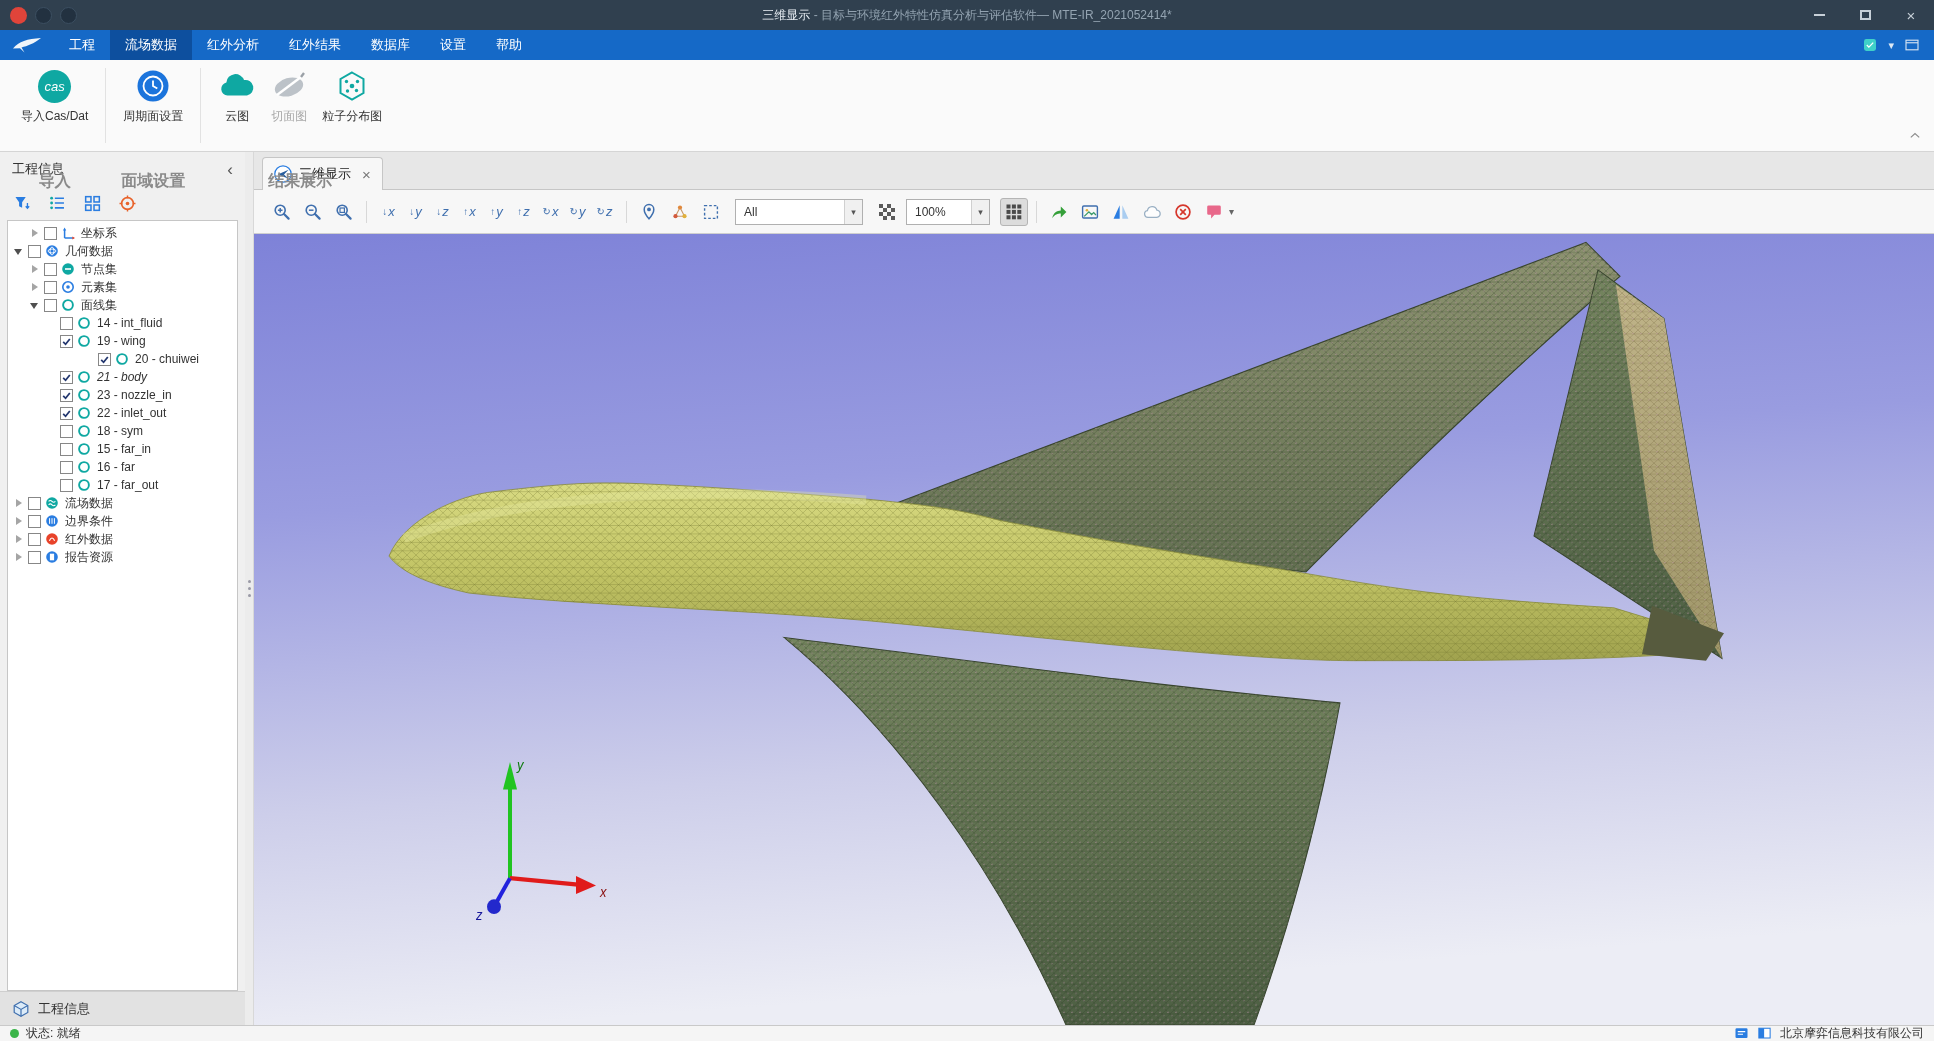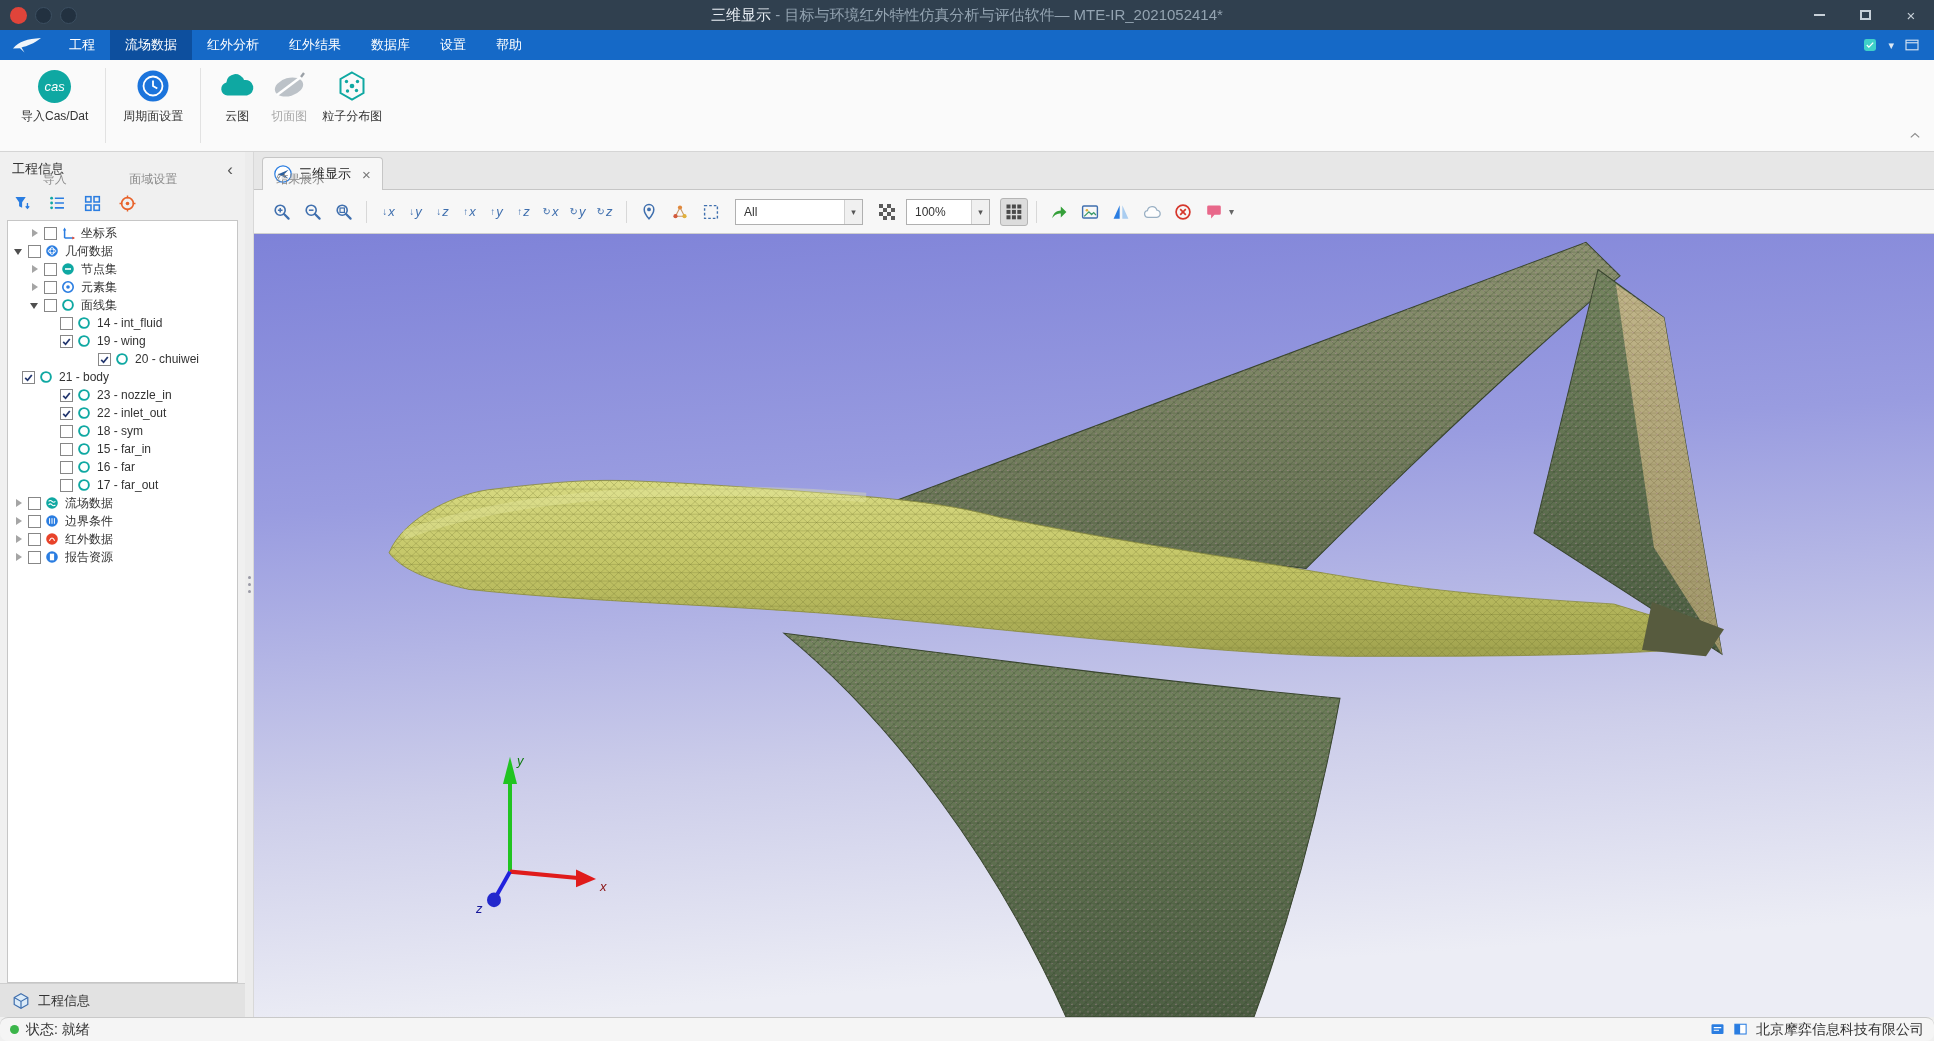--- a/index.html
+++ b/index.html
@@ -6,21 +6,21 @@
   html,body { width:1934px; height:1041px; overflow:hidden; }
   body { font-family:"Liberation Sans","DejaVu Sans",sans-serif; background:#e8e8e8; font-size:13px; }
   .window { width:1934px; height:1041px; display:flex; flex-direction:column; background:#f0f0f0; }
 
   
   .titlebar { height:30px; background:#30404f; display:flex; align-items:center; position:relative; flex:none; }
   .tb-circles { display:flex; gap:8px; padding-left:10px; align-items:center; }
   .tb-circle { width:17px; height:17px; border-radius:50%; display:inline-block; }
   .c-red  { background:#e0443a; }
   .c-dark { background:#223140; border:1px solid #3c4f61; }
-  .tb-title { position:absolute; left:50%; top:0; height:20px; line-height:30px; transform:translateX(-50%); white-space:nowrap; font-size:15px; }
+  .tb-title { position:absolute; left:50%; top:0; height:20px; line-height:30px; transform:translateX(-50%); white-space:nowrap; font-size:12px; }
   .tt-a { color:#e8eef4; }
   .tt-b { color:#93a3b1; }
   .tb-controls { margin-left:auto; display:flex; height:100%; }
   .tb-ctl { width:46px; height:100%; display:flex; align-items:center; justify-content:center; color:#c7d0d8; font-size:15px; }
   .gl-min { width:11px; height:2px; background:#c7d0d8; display:inline-block; }
   .gl-max { width:11px; height:10px; border:2px solid #c7d0d8; display:inline-block; }
 
   
   .menubar { height:30px; background:#1569c7; display:flex; align-items:center; color:#fff; flex:none; }
   .logo { width:54px; display:flex; justify-content:center; align-items:center; }
@@ -33,21 +33,21 @@
   
   .ribbon { height:92px; background:#fafafa; border-bottom:1px solid #d5d5d5; display:flex; position:relative; flex:none; }
   .ribbon-groups { display:flex; height:100%; padding-left:4px; }
   .rgroup { display:flex; flex-direction:column; height:100%; padding:6px 10px 0;gap:41px; }
   .rbtns { display:flex; align-items:flex-start; }
   .rbtn { display:flex; flex-direction:column; align-items:center; padding:1px 7px; }
   .ricon { width:38px; height:38px; display:flex; align-items:center; justify-content:center; }
   .rtext { font-size:12px; color:#333; margin-top:3px; white-space:nowrap; }
   .rbtn.disabled .rtext { color:#a9a9a9; }
   .cas-circle { width:33px; height:33px; border-radius:50%; background:#0fa8a2; color:#fff; font-size:13px; font-style:italic; display:flex; align-items:center; justify-content:center; }
-  .rlabel { margin-top:auto; font-size:12px; color:#8a8a8a; text-align:center; padding:4px 0 5px; }
+  .rlabel { margin-top:auto; font-size:16px; color:#8a8a8a; text-align:center; padding:4px 0 5px;font-weight:bold; }
   .rsep { width:1px; background:#e2e2e2; margin:8px 0; }
   .ribbon-collapse { position:absolute; right:12px; bottom:5px; }
 
   
   .content { flex:1; display:flex; min-height:0; }
 
   .sidebar { width:245px; background:#f0f0f0; display:flex; flex-direction:column; flex:none; }
   .sb-header { height:34px; display:flex; align-items:center; padding:0 12px; font-size:13px; color:#333; flex:none; }
   .sb-collapse { margin-left:auto; color:#555; font-size:17px; line-height:1; }
   .sb-tools { height:34px; display:flex; align-items:center; gap:16px; padding:0 13px; flex:none; }
@@ -84,21 +84,21 @@
   #combo-zoom { width:84px; margin:0 7px 0 2px; }
   .marker-group { display:flex; align-items:center; }
   .marker-chevron { font-size:10px; color:#666; margin-left:1px; }
 
   .viewport { flex:1; position:relative; min-height:0; }
   .viewport svg.scene { position:absolute; inset:0; width:100%; height:100%; display:block; }
 
   .msgbar { height:32px; background:#f1f1f1; border-top:1px solid #c9c9c9; display:flex; align-items:center; padding:0 13px; font-size:13px; color:#333; flex:none; }
 
   
-  .statusbar { height:24px; background:#f5f5f5; border-top:1px solid #c9c9c9; display:flex; align-items:center; padding:0 10px; font-size:14px; color:#333; flex:none;border-radius:8px; }
+  .statusbar { height:16px; background:#f5f5f5; border-top:1px solid #c9c9c9; display:flex; align-items:center; padding:0 10px; font-size:12px; color:#333; flex:none; }
   .sb-dot { width:9px; height:9px; border-radius:50%; background:#3bb54a; margin-right:7px; flex:none; }
   .statusbar-right { margin-left:auto; display:flex; align-items:center; gap:8px; }
   .st-ic { display:flex; }
 </style>
 </head>
 <body>
 
 <div class="window">
 
   <div class="titlebar">
@@ -353,21 +353,21 @@
                 <path d="M2.4 6.4 L5 9 L9.6 3.2" fill="none" stroke="#22366e" stroke-width="1.9"></path>
               </svg>
             </span>
             <span class="ticon">
               <svg width="14" height="14" viewBox="0 0 14 14" aria-hidden="true">
                 <circle cx="7" cy="7" r="4.9" fill="#fff" stroke="#0fa8a2" stroke-width="1.9"></circle>
               </svg>
             </span>
             <span class="tlabel">20 - chuiwei</span>
           </div>
-          <div class="trow" style="">
+          <div class="trow" style="padding-left: 38px; font-style: italic;">
             <span class="tw "></span>
             <span class="cbx">
               <svg width="11" height="11" viewBox="0 0 12 12" aria-hidden="true">
                 <path d="M2.4 6.4 L5 9 L9.6 3.2" fill="none" stroke="#22366e" stroke-width="1.9"></path>
               </svg>
             </span>
             <span class="ticon">
               <svg width="14" height="14" viewBox="0 0 14 14" aria-hidden="true">
                 <circle cx="7" cy="7" r="4.9" fill="#fff" stroke="#0fa8a2" stroke-width="1.9"></circle>
               </svg>

